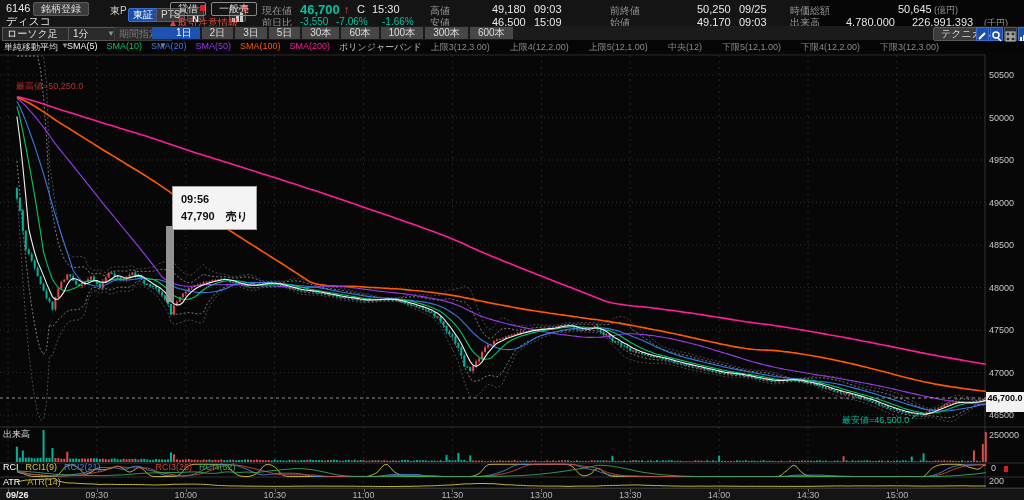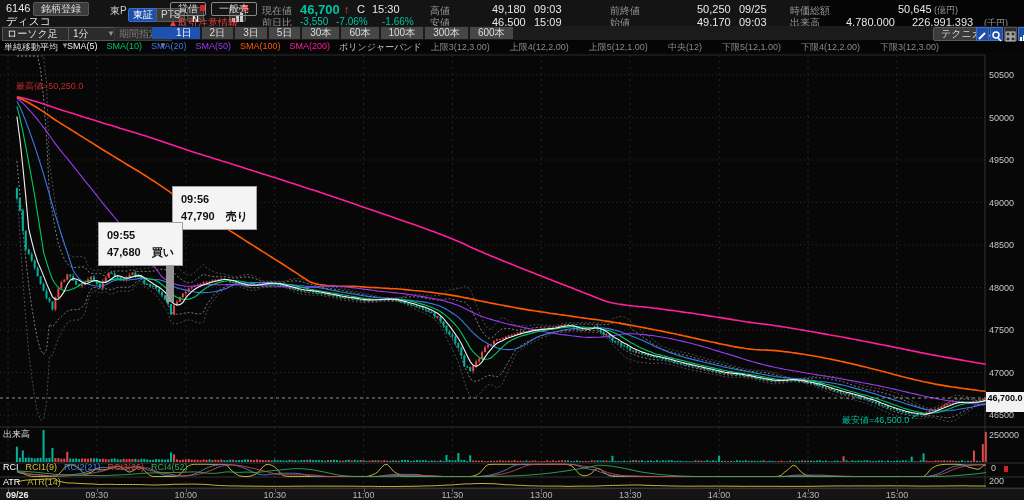--- a/index.html
+++ b/index.html
@@ -1202,40 +1202,36 @@
         <span>下限3(12,3.00)</span>
       </span>
   </div>
 
   <div class="panelabel" style="left:3px;top:428px;color:#ddd;">出来高</div>
   <div class="panelabel" style="left:3px;top:462px;">
     <span style="color:#fff;">RCI</span>
       <span id="rci-legend" style="display:flex;gap:7px;">
         <span style="color: rgb(216, 196, 60);">RCI1(9)</span>
         <span style="color: rgb(74, 130, 216);">RCI2(21)</span>
-        <span style="color: rgb(204, 72, 56);">RCI3(26)</span>
+        <span style="color: rgb(204, 72, 56); margin-left: 48px;">RCI3(26)</span>
         <span style="color: rgb(58, 168, 88);">RCI4(52)</span>
       </span>
   </div>
   <div class="panelabel" style="left:3px;top:477px;">
     <span style="color:#fff;">ATR</span>
     <span id="atr-item" style="color: rgb(200, 184, 56);">ATR(14)</span>
   </div>
 
   <div class="annot" style="left:16px;top:80px;color:#c22c28;">最高値=50,250.0</div>
   <div class="annot" style="left:842px;top:414px;color:#00c2a0;">最安値=46,500.0</div>
   <div id="markerbar" style="left:166px;top:226px;width:8px;height:76px;"></div>
 
   <div class="tooltipbox" style="left:172px;top:186px;">
     <div>09:56</div>
     <div><span>47,790</span>　<span>売り</span></div>
-  </div>
-  <div class="tooltipbox" style="left:98px;top:222px;">
-    <div>09:55</div>
-    <div><span>47,680</span>　<span>買い</span></div>
   </div>
 
   <div id="curprice" style="left:986px;top:392px;width:38px;height:20px;">46,700.0</div>
 
   <div id="gutter">
       <div class="tick" style="left:989px;top:70px;">50500</div>
       <div class="tick" style="left:989px;top:112.5px;">50000</div>
       <div class="tick" style="left:989px;top:155px;">49500</div>
       <div class="tick" style="left:989px;top:197.5px;">49000</div>
       <div class="tick" style="left:989px;top:240px;">48500</div>

